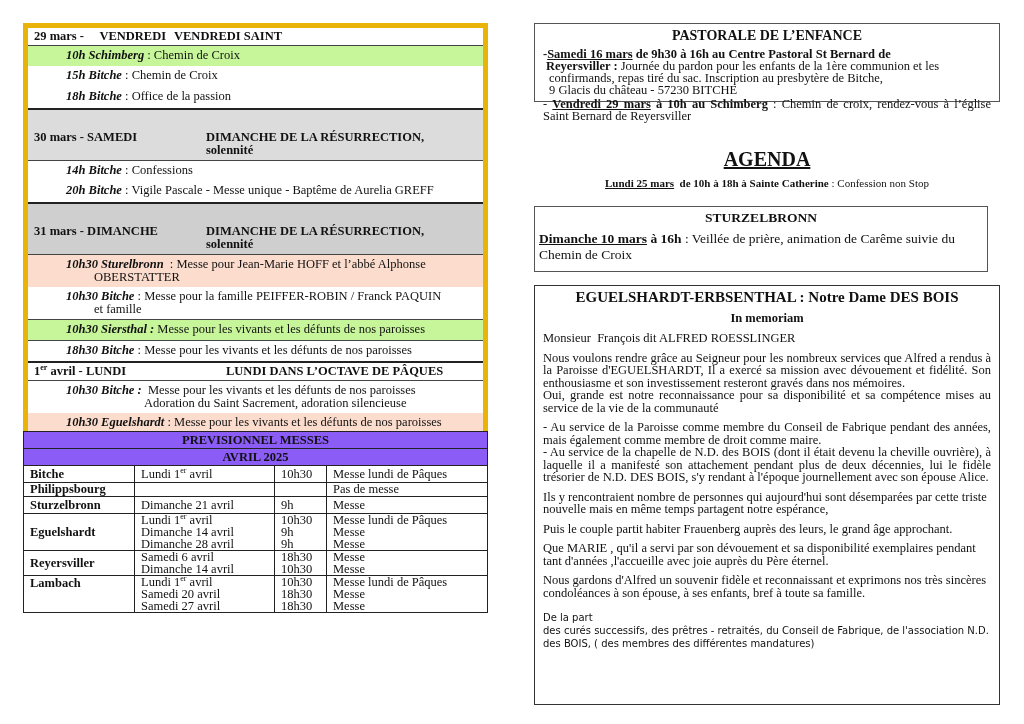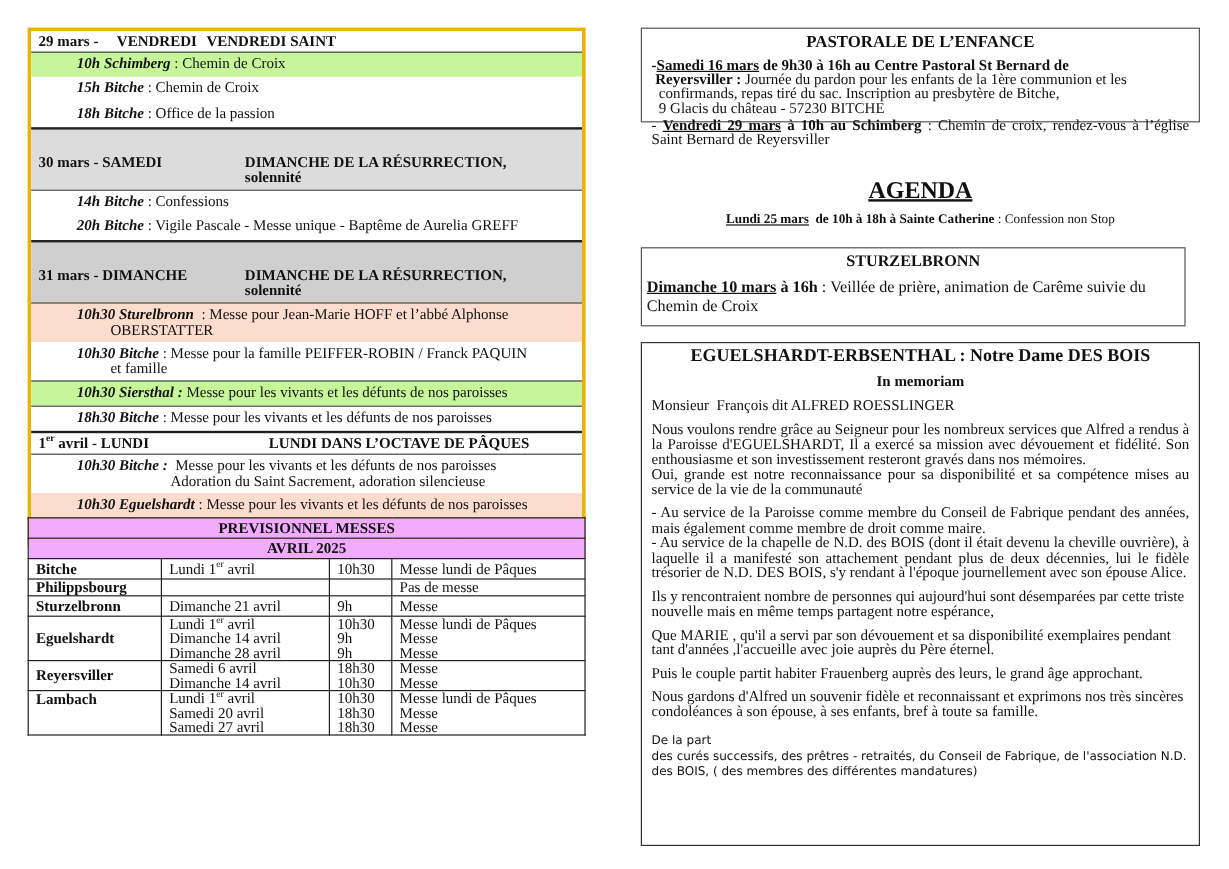--- a/index.html
+++ b/index.html
@@ -2,42 +2,42 @@
 <html><head>
 <meta charset="utf-8">
 <style>
   * { box-sizing: border-box; margin: 0; padding: 0; }
   html, body { width: 1024px; height: 724px; background: #ffffff; overflow: hidden; }
   body { position: relative; font-family: "Liberation Serif", serif; color: #111; font-size: 12.5px; }
   b, .b { font-weight: bold; }
   u, .u { text-decoration: underline; }
 
   
-  #schedule { position: absolute; left: 23px; top: 23px; width: 465px; border: 3px solid #eab308; }
+  #schedule { position: absolute; left: 23px; top: 23px; width: 465px; border: 5px solid #eab308; }
   .day-head { border-top: 2px solid #222; padding: 2px 6px 2px 6px; display: flex; font-weight: bold; font-size: 12.5px; line-height: 13px; }
   .day-head:first-child { border-top: none; }
   .day-head .date { width: 172px; flex: none; }
   .day-head .feast { flex: 1; }
   .day-head.plain { background: #ffffff; }
   .day-head.grey { background: #dcdcdc; }
   .day-head.grey2 { background: #cfcfcf; }
   .day-head.tall { padding-top: 21px; padding-bottom: 3px; }
   .ev { border-top: 1px solid #444; padding: 3px 6px 3px 38px; line-height: 13px; font-size: 12.5px; min-height: 21px; }
   .ev .when { font-weight: bold; font-style: italic; }
   .ev.green { background: #c6f59a; }
   .ev.pink { background: #fbdccd; }
   .ev.white { background: #ffffff; }
   .ev.two .cont { display: block; padding-left: 28px; }
   .ev .indent2 { display: block; padding-left: 78px; }
   .day-head sup, td sup { font-size: 8px; vertical-align: super; line-height: 0; }
 
   
   #prev { position: absolute; left: 23px; top: 431px; width: 465px; border-collapse: collapse; border: 1.5px solid #222; font-size: 12.5px; }
   #prev td, #prev th { border: 1px solid #222; padding: 0 6px; line-height: 12px; vertical-align: top; }
-  #prev th { background: #f0abfc; font-weight: bold; height: 17px; line-height: 16px; }
+  #prev th { background: #8b5cf6; font-weight: bold; height: 17px; line-height: 16px; }
   #prev td.place { font-weight: bold; width: 111px; vertical-align: middle; }
   #prev td.place.top { vertical-align: top; padding-top: 1px; }
   #prev td.dates { width: 140px; }
   #prev td.time { width: 52px; }
   #prev tr.single td { height: 17px; line-height: 16px; }
   #prev tr.single.small td { height: 14px; line-height: 13px; }
   .line { display: block; }
 
   
   .box { position: absolute; border: 1px solid #555; }
@@ -240,20 +240,20 @@
 
 <div id="memoriam" class="box">
   <div class="t1">EGUELSHARDT-ERBSENTHAL : Notre Dame DES BOIS</div>
   <div class="t2">In memoriam</div>
   <p style="white-space:pre">Monsieur  François dit ALFRED ROESSLINGER</p>
   <p class="tight">Nous voulons rendre grâce au Seigneur pour les nombreux services que Alfred a rendus à la Paroisse d'EGUELSHARDT, Il a exercé sa mission avec dévouement et fidélité. Son enthousiasme et son investissement resteront gravés dans nos mémoires.</p>
   <p>Oui, grande est notre reconnaissance pour sa disponibilité et sa compétence mises au service de la vie de la communauté</p>
   <p class="tight">- Au service de la Paroisse comme membre du Conseil de Fabrique pendant des années, mais également comme membre de droit comme maire.</p>
   <p>- Au service de la chapelle de N.D. des BOIS (dont il était devenu la cheville ouvrière), à laquelle il a manifesté son attachement pendant  plus de deux décennies, lui le fidèle trésorier de N.D. DES BOIS, s'y rendant à l'époque journellement avec son épouse Alice.</p>
   <p style="text-align:left">Ils y rencontraient nombre de personnes qui aujourd'hui sont désemparées par cette triste nouvelle mais en même temps partagent notre espérance,</p>
+  <p style="text-align:left">Puis le couple partit habiter Frauenberg auprès des leurs, le grand âge approchant.</p>
   <p style="text-align:left">Que MARIE , qu'il a servi par son dévouement et sa disponibilité exemplaires pendant tant d'années ,l'accueille avec joie  auprès du Père éternel.</p>
-  <p style="text-align:left">Puis le couple partit habiter Frauenberg auprès des leurs, le grand âge approchant.</p>
   <p style="text-align:left">Nous gardons d'Alfred un souvenir fidèle et reconnaissant et exprimons nos très sincères condoléances à  son épouse, à ses enfants, bref à toute sa famille.</p>
   <div class="sign">
     <div>De la part</div>
     <div>des curés successifs, des prêtres - retraités, du Conseil de Fabrique, de l'association N.D. des BOIS, ( des membres des différentes mandatures)</div>
   </div>
 </div>
 
 </body></html>

